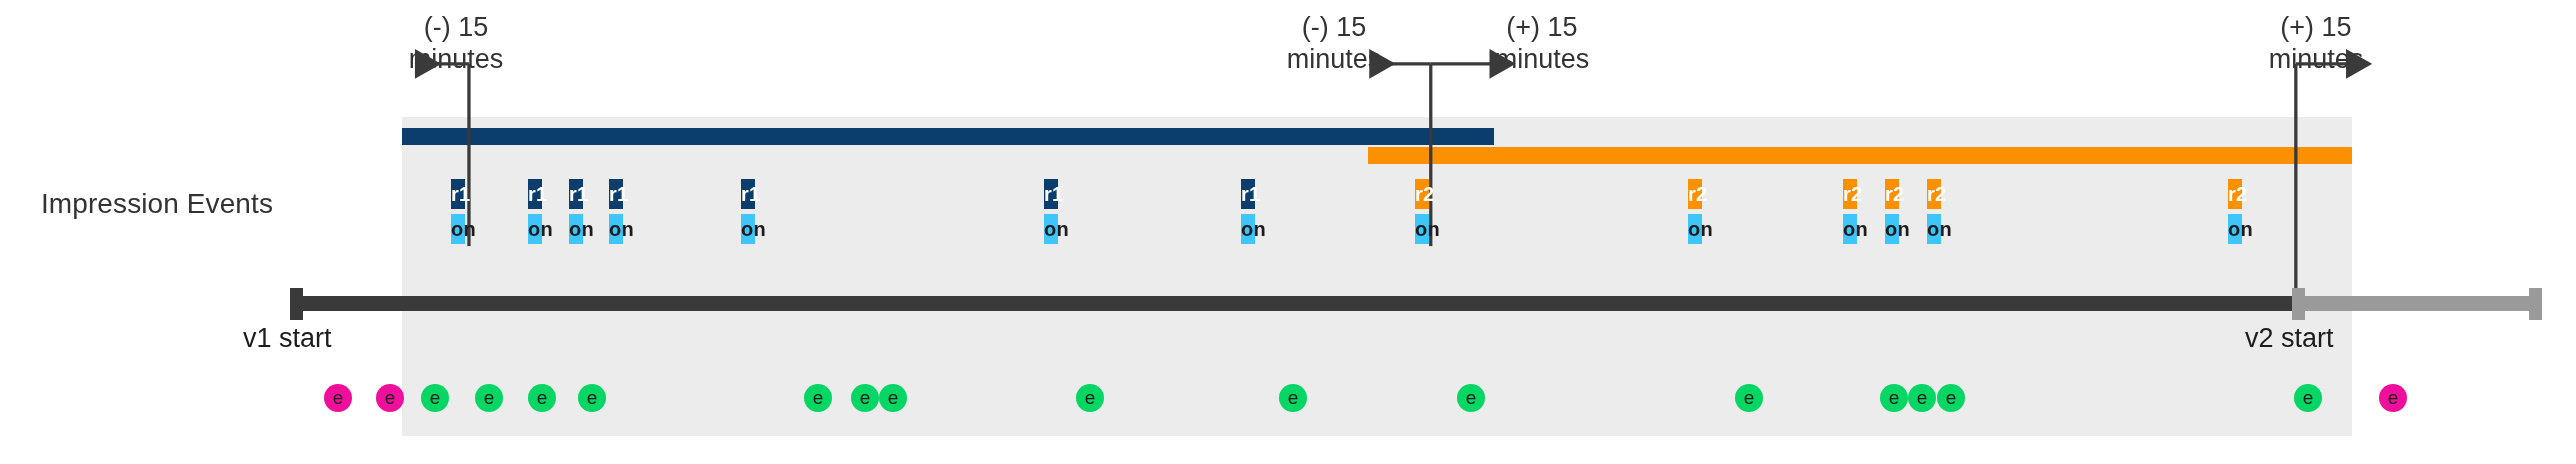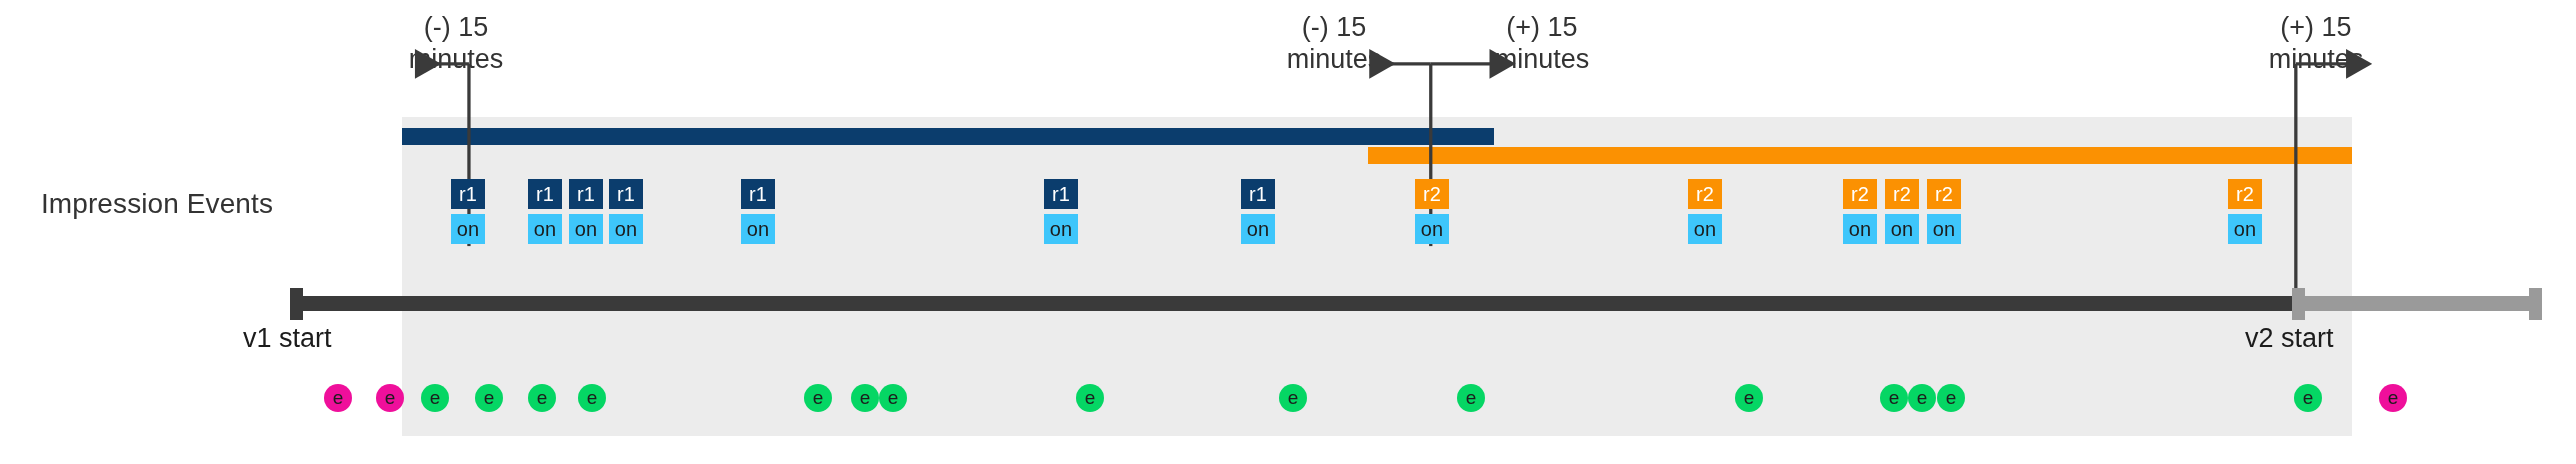--- a/index.html
+++ b/index.html
@@ -53,26 +53,26 @@
     pointer-events: none;
   }
   
   .vbar {
     position: absolute;
     height: 17px;
   }
   
   .chip {
     position: absolute;
-    width: 34px;
+    width: 14px;
     height: 30px;
     font-size: 20px;
     line-height: 30px;
     text-align: center;
-    font-weight: 400;
+    font-weight: 700;
     letter-spacing: 0.2px;
   }
   .chip-r1 { background: #0b3d6d; color: #ffffff; }
   .chip-r2 { background: #fb9102; color: #ffffff; }
   .chip-on { background: #3ec6fb; color: #1c1c1c; }
   
   .axis-line {
     position: absolute;
     height: 15px;
   }

